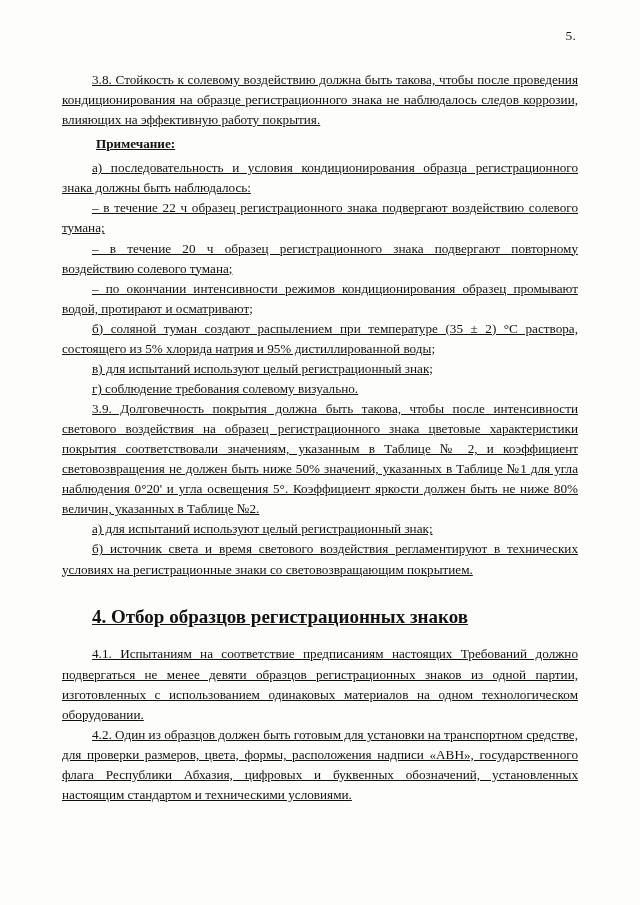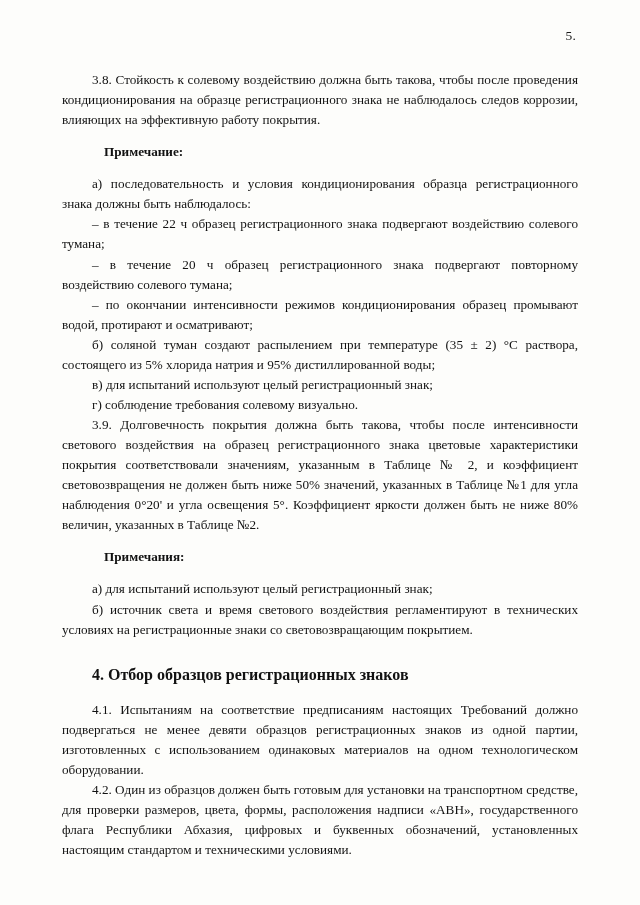--- a/index.html
+++ b/index.html
@@ -32,36 +32,37 @@
     font-size: 13.2px;
     line-height: 1.52;
     text-align: justify;
     text-justify: inter-word;
     color: #121212;
   }
   p {
     margin: 0;
     text-indent: 30px;
     text-align: justify;
+    text-decoration: underline;
   }
   p.dash {
     text-indent: 30px;
   }
   .subhead {
     text-indent: 30px;
     font-weight: bold;
-    margin: 12px;
+    margin: 4px;
     text-align: left;
   }
   .section-heading {
     text-indent: 30px;
     font-weight: bold;
     margin: 17px 0 13px 0;
     text-align: left;
-    font-size: 16px;
+    font-size: 19px;
   }
   .spacer-before-section {
     height: 6px;
   }
 </style>
 </head>
 <body>
 
 <div class="page">
 
@@ -83,21 +84,20 @@
     <p class="dash">– по окончании интенсивности режимов кондиционирования образец промывают водой, протирают и осматривают;</p>
 
     <p>б) соляной туман создают распылением при температуре (35 ± 2) °С раствора, состоящего из 5% хлорида натрия и 95% дистиллированной воды;</p>
 
     <p>в) для испытаний используют целый регистрационный знак;</p>
 
     <p>г) соблюдение требования солевому визуально.</p>
 
     <p>3.9. Долговечность покрытия должна быть такова, чтобы после интенсивности светового воздействия на образец регистрационного знака цветовые характеристики покрытия соответствовали значениям, указанным в Таблице № 2, и коэффициент световозвращения не должен быть ниже 50% значений, указанных в Таблице №1 для угла наблюдения 0°20' и угла освещения 5°. Коэффициент яркости должен быть не ниже 80% величин, указанных в Таблице №2.</p>
 
-    <p class="subhead">Примечания:</p>
 
     <p>а) для испытаний используют целый регистрационный знак;</p>
 
     <p>б) источник света и время светового воздействия регламентируют в технических условиях на регистрационные знаки со световозвращающим покрытием.</p>
 
     <div class="spacer-before-section"></div>
 
     <p class="section-heading">4. Отбор образцов регистрационных знаков</p>
 
     <p>4.1. Испытаниям на соответствие предписаниям настоящих Требований должно подвергаться не менее девяти образцов регистрационных знаков из одной партии, изготовленных с использованием одинаковых материалов на одном технологическом оборудовании.</p>

